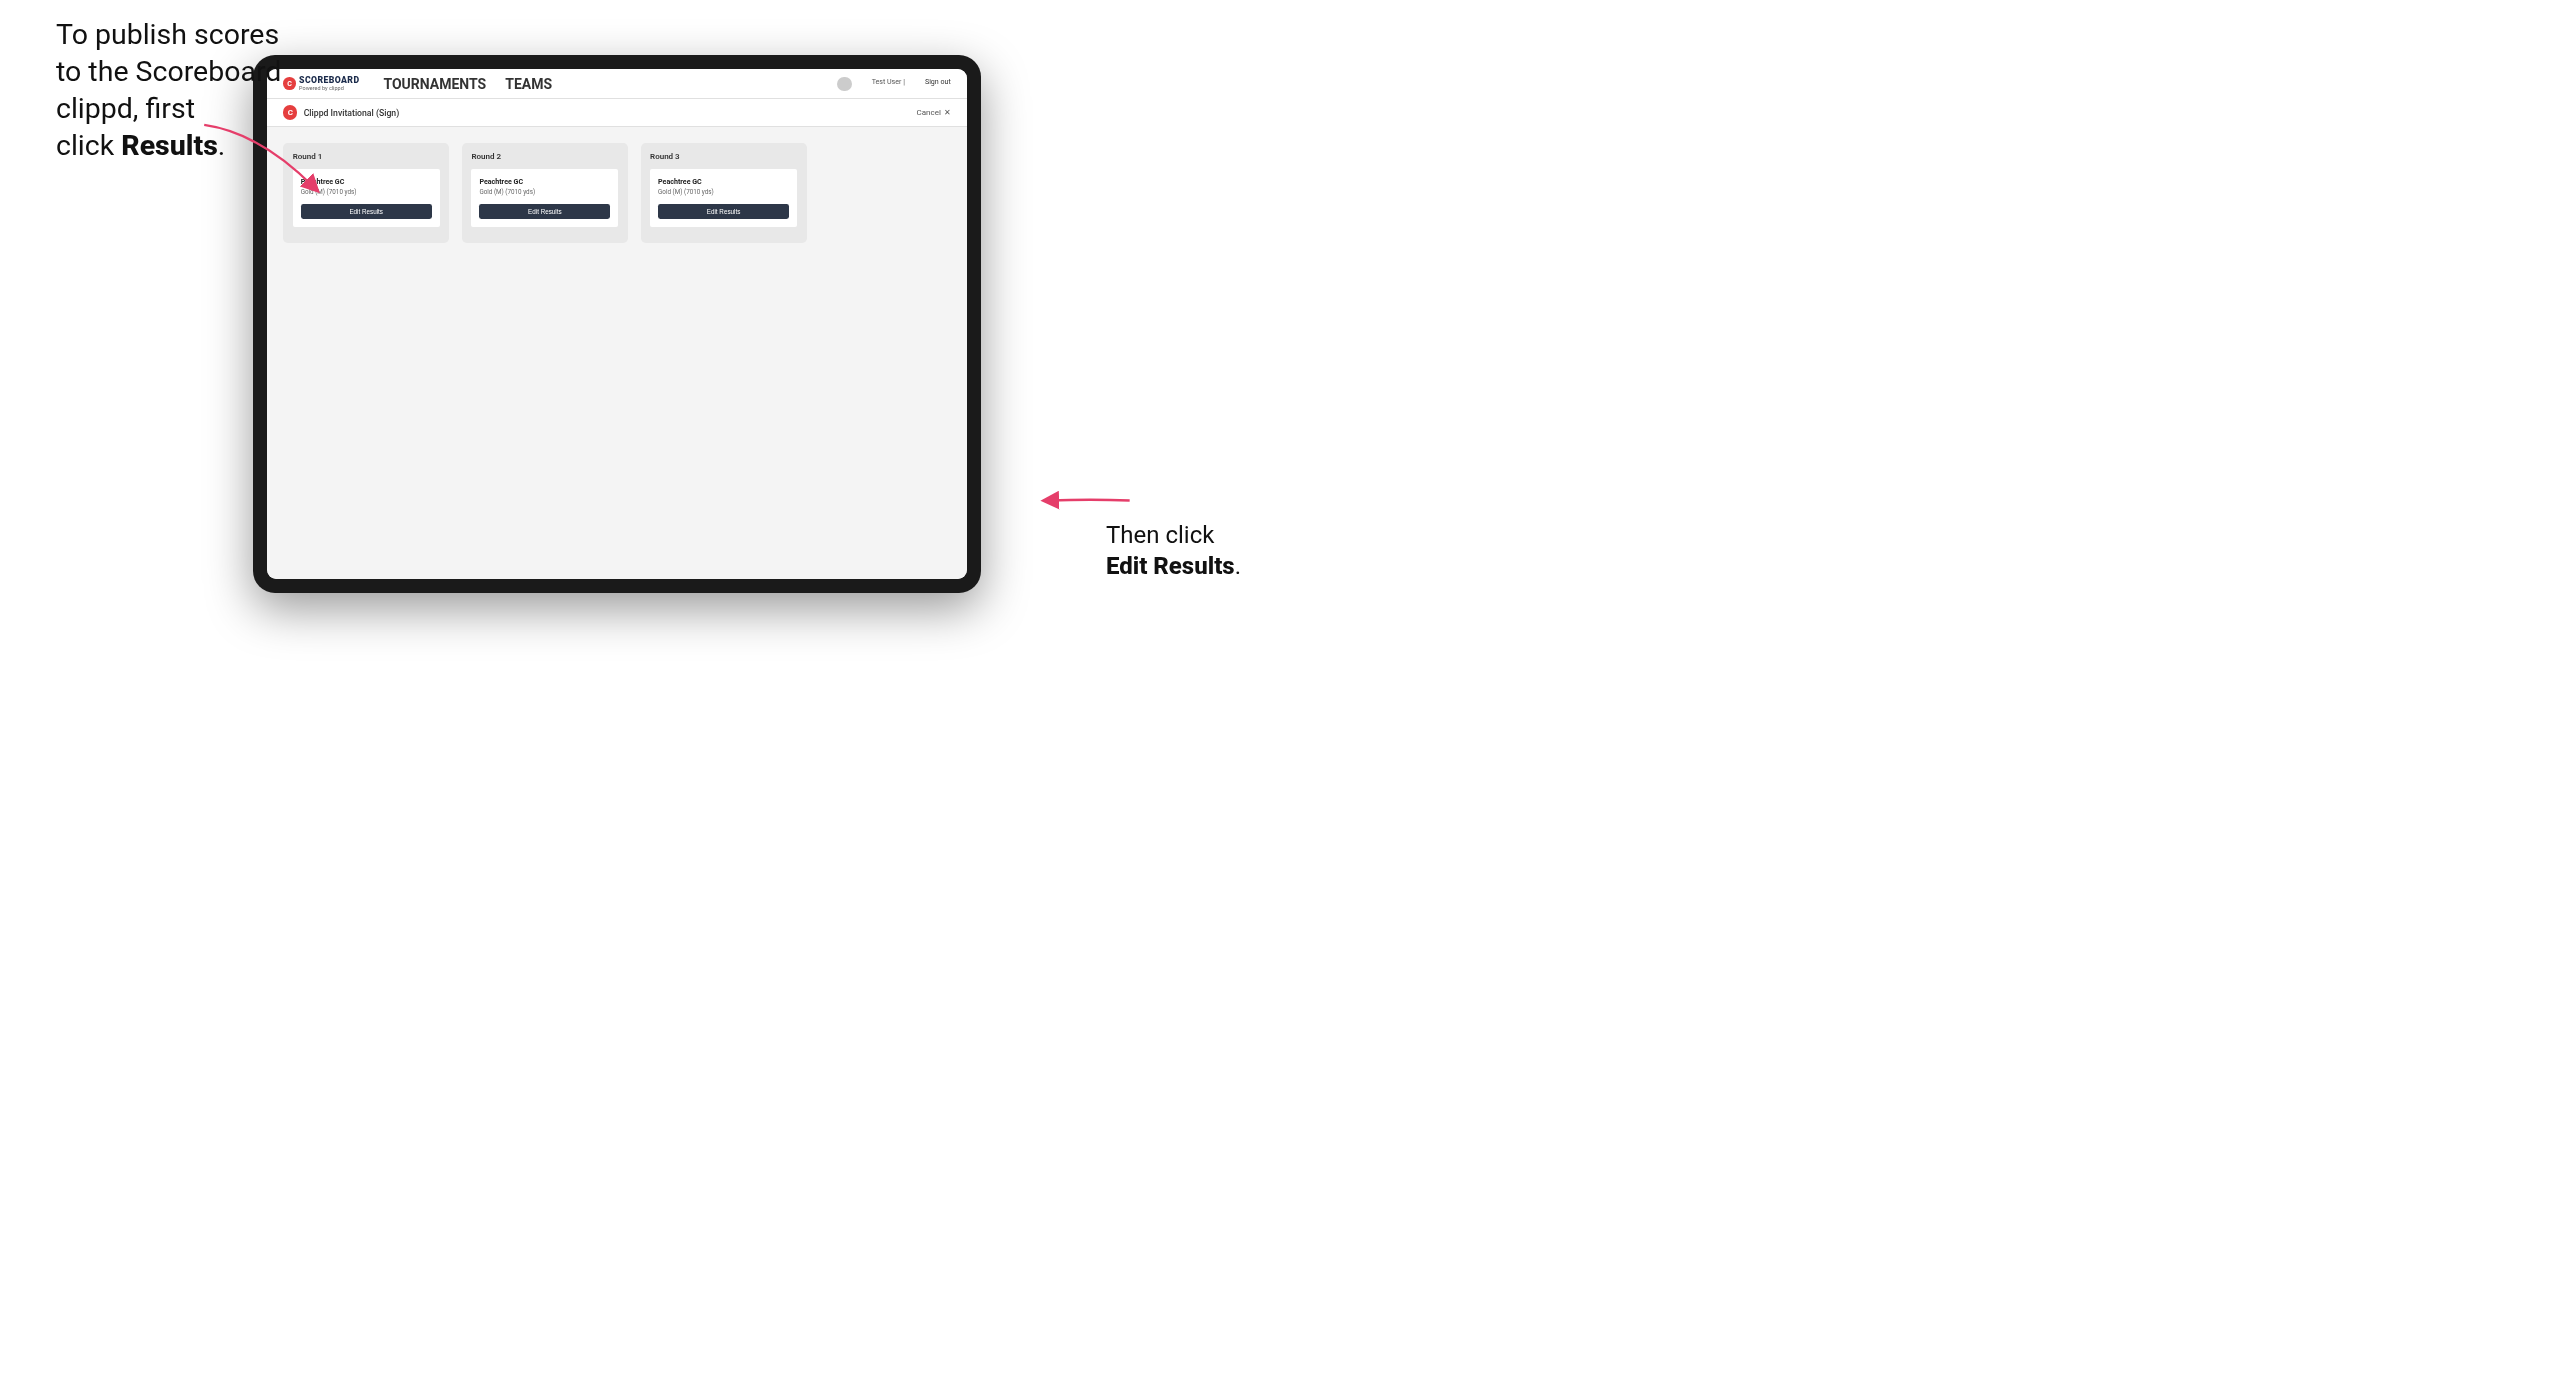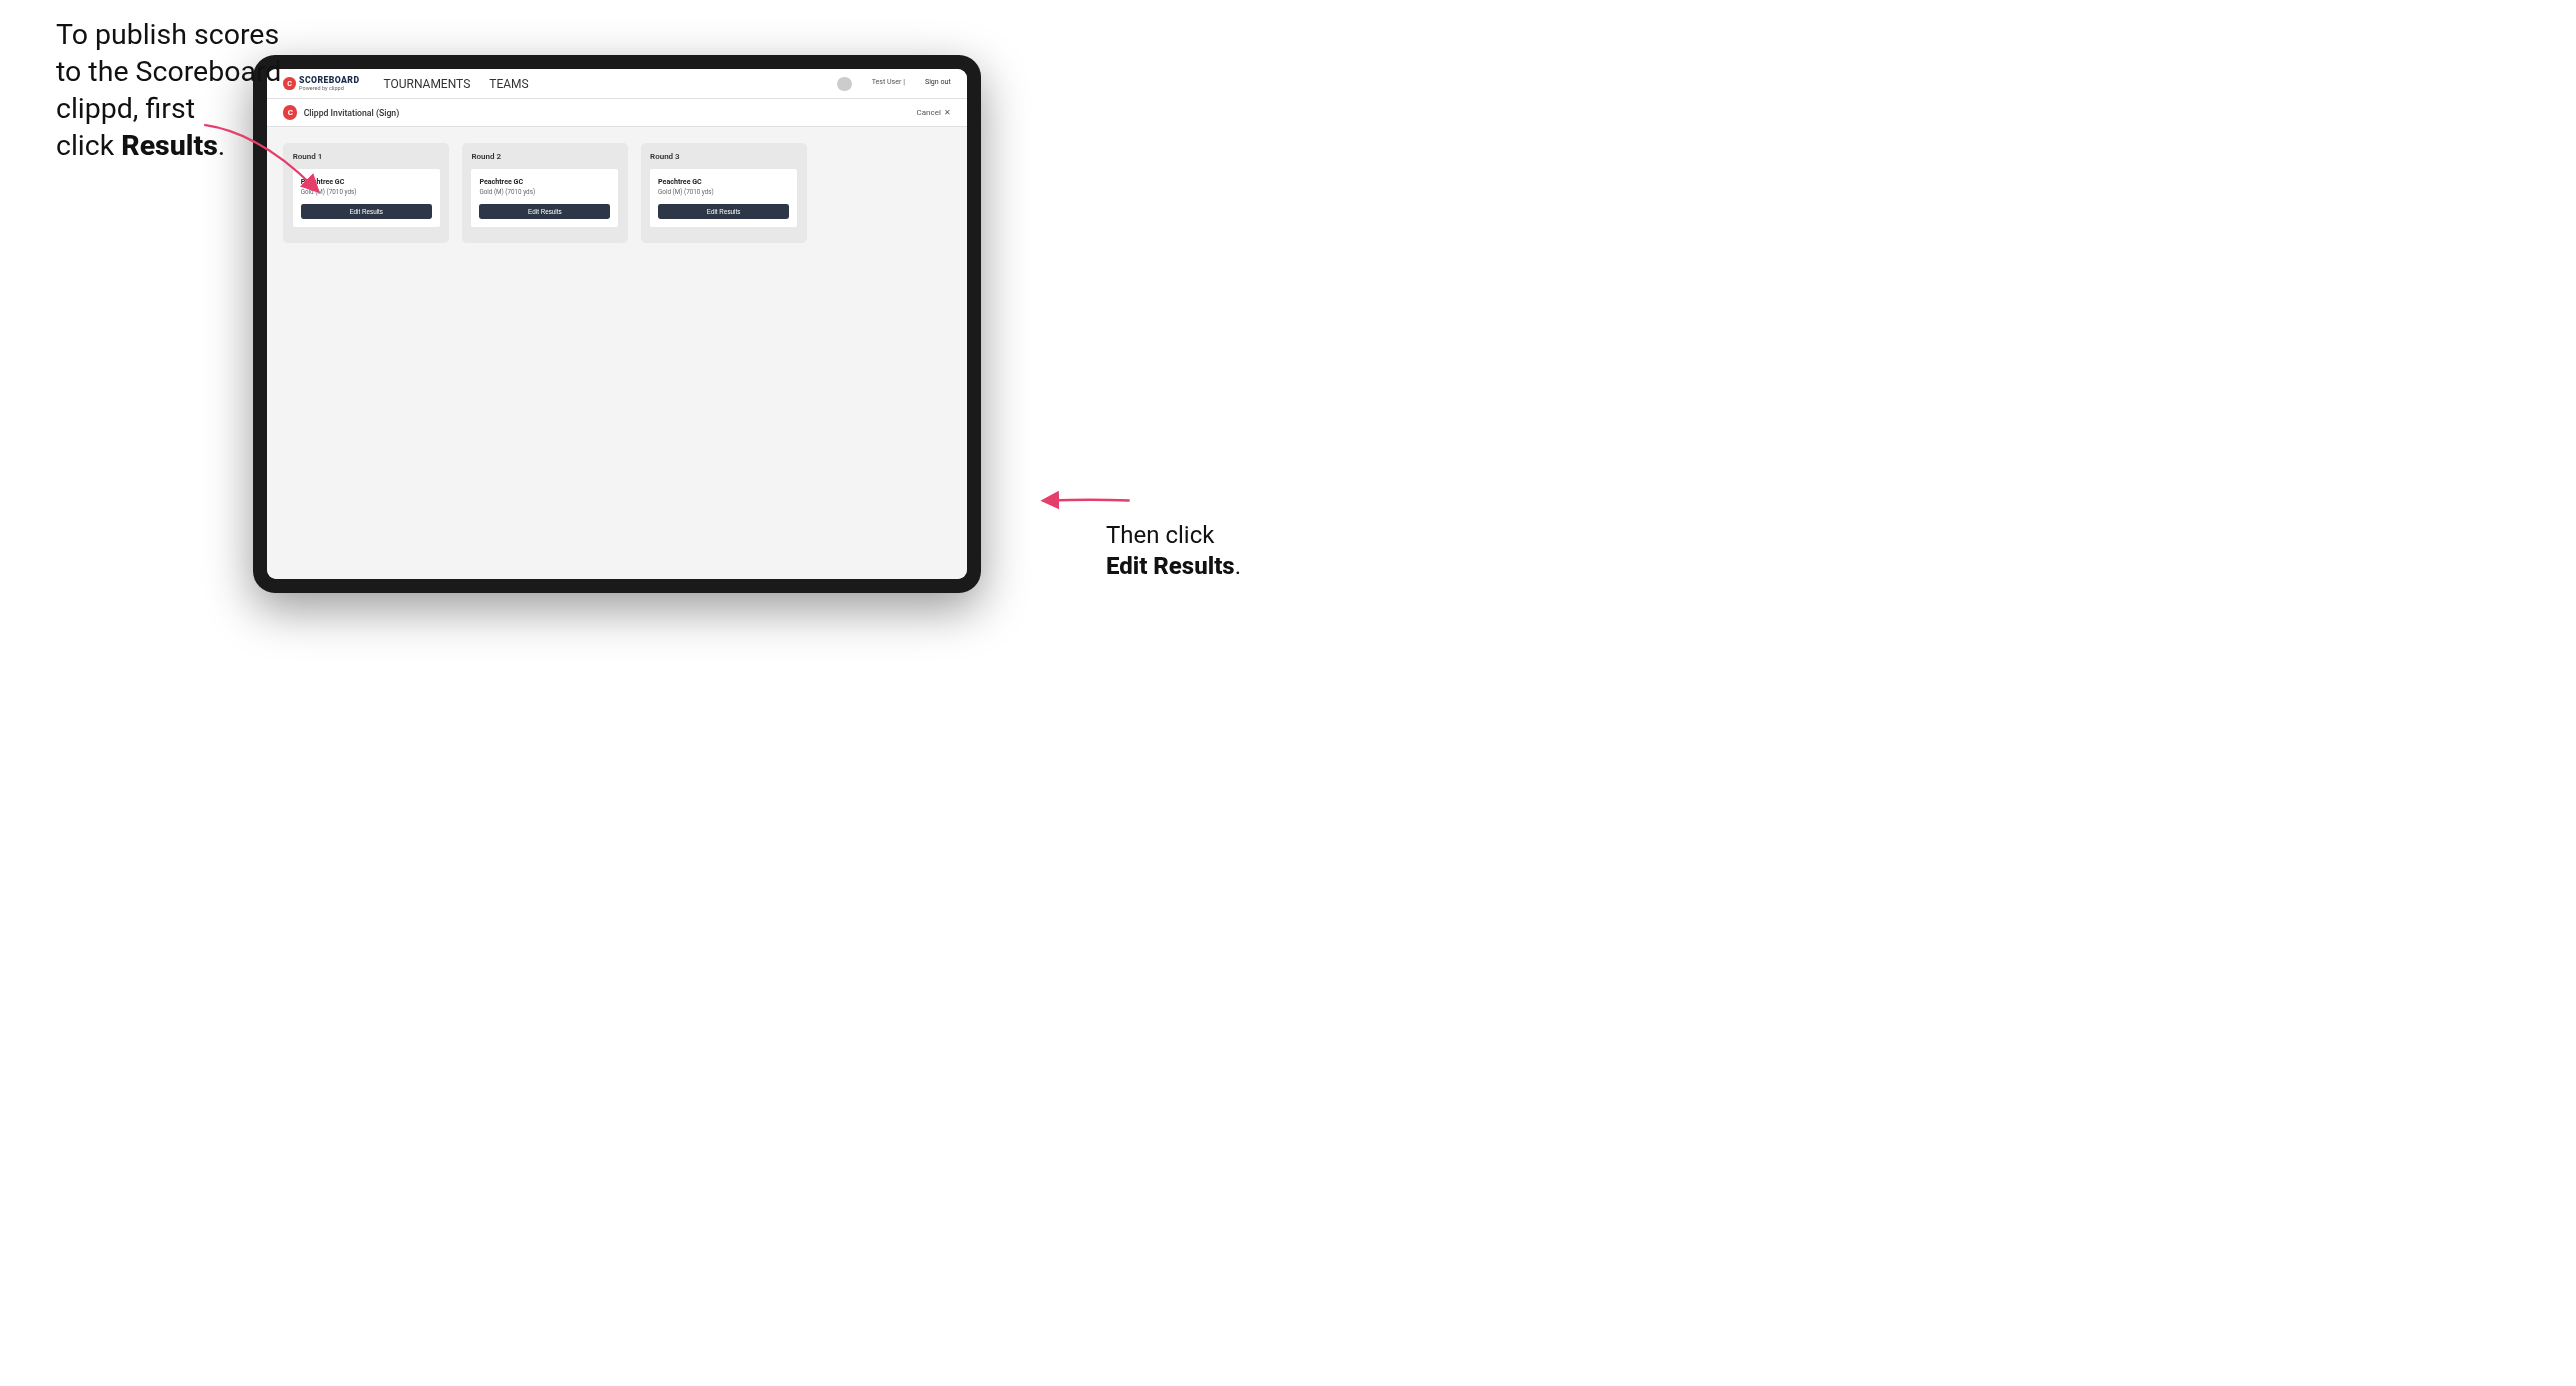--- a/index.html
+++ b/index.html
@@ -111,24 +111,24 @@
       margin-right: 3.2px;
     }
 
     .nav-items {
       display: flex;
       gap: 19px;
       flex: 1;
     }
 
     .nav-item {
-      font-size: 12px;
+      font-size: 14px;
       color: #333;
       cursor: pointer;
-      font-weight: 400;
+      font-weight: 700;
       padding: 3.2px 0;
     }
 
     .nav-right {
       display: flex;
       align-items: flex-start;
       gap: 20px;
       font-size: 7.1px;
       color: #555;
     }

